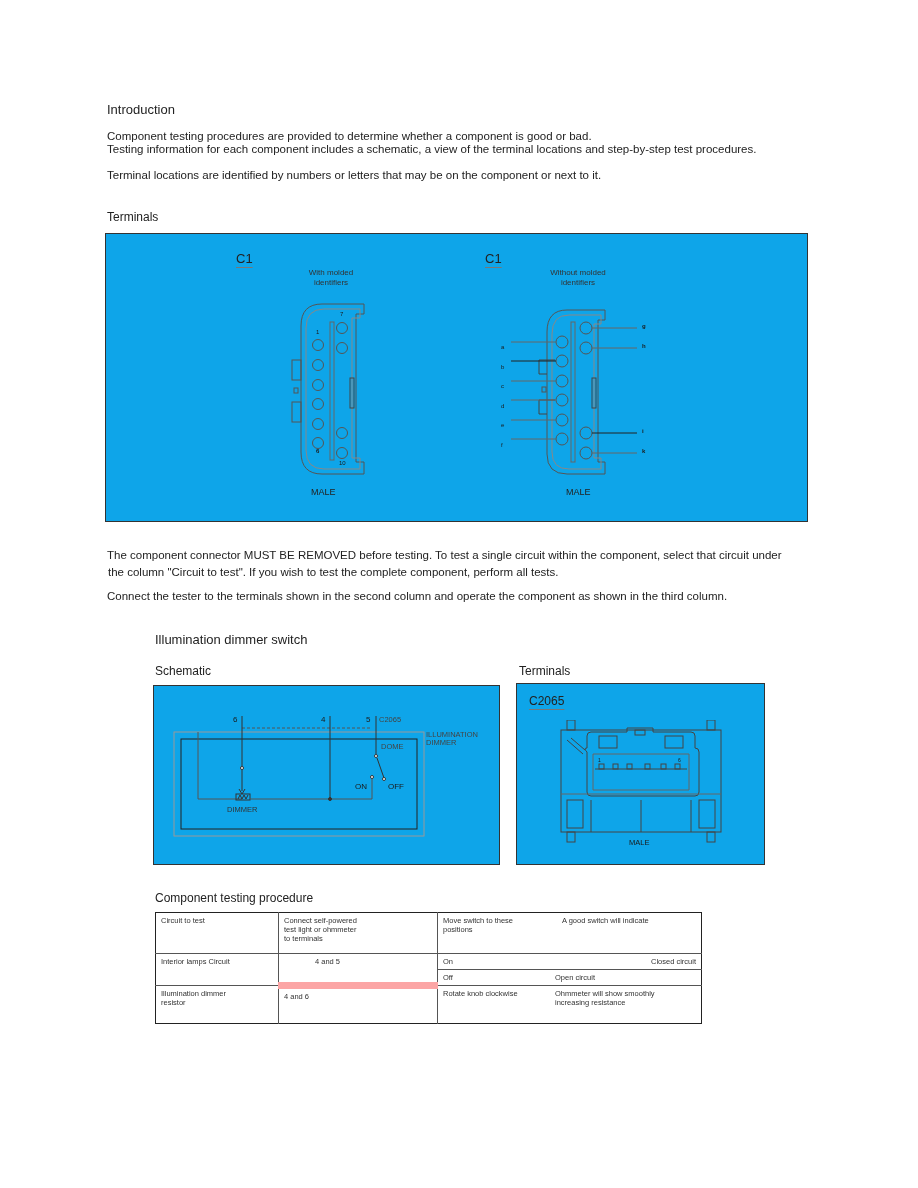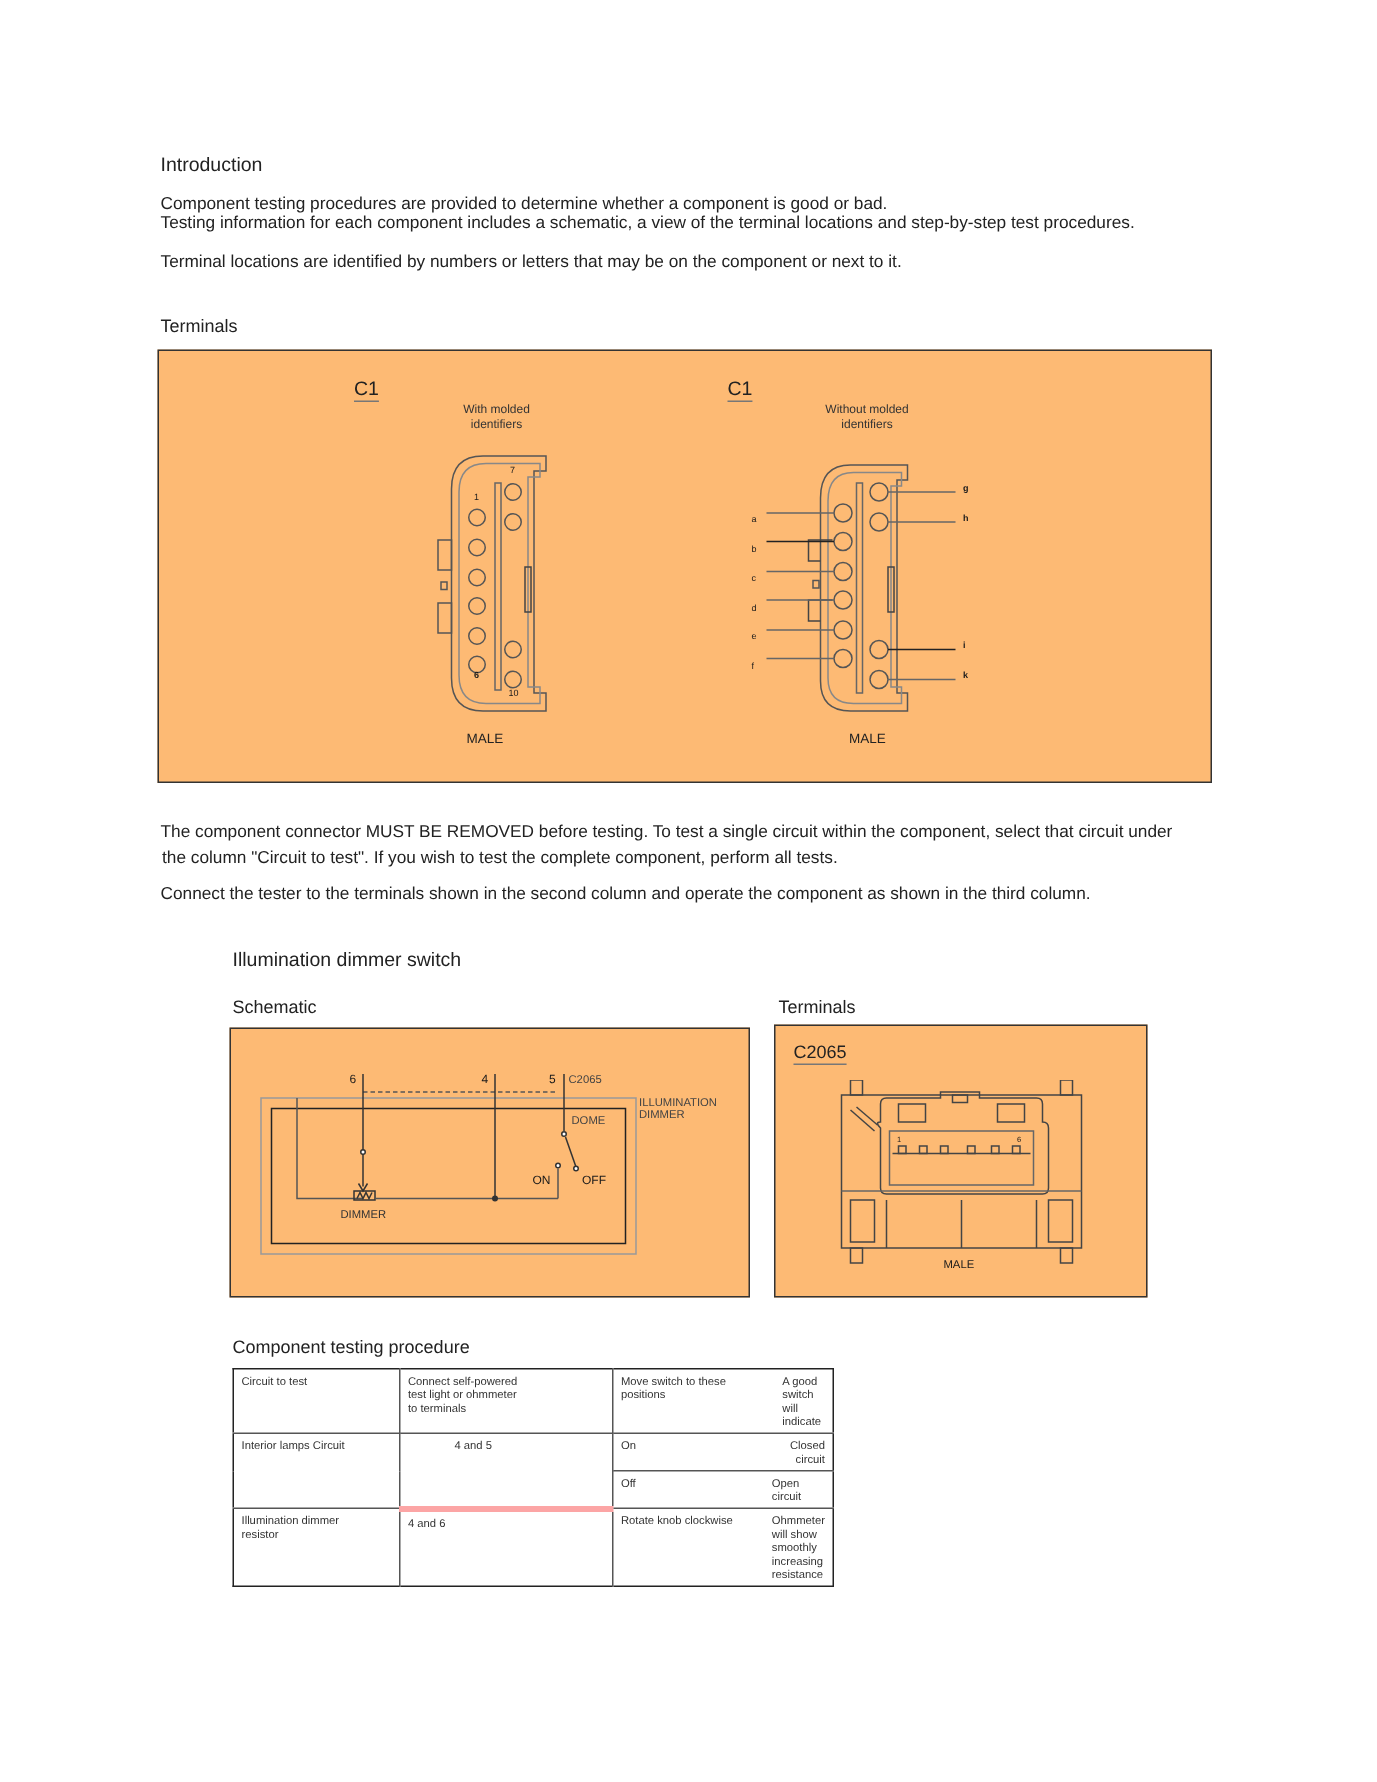--- a/index.html
+++ b/index.html
@@ -2,25 +2,25 @@
 <html><head>
 <meta charset="utf-8">
 <style>
   html, body { margin:0; padding:0; background:#ffffff; }
   body { width:918px; height:1188px; position:relative; overflow:hidden;
          font-family:"Liberation Sans", sans-serif; color:#1a1a1a; }
   .abs { position:absolute; }
   .h1 { font-size:13px; color:#222;text-align:right; }
   .p { font-size:11.5px; color:#222; line-height:14px; }
   .sec { font-size:13px; color:#222; }
-  .box { position:absolute; border:1.5px solid #333; box-sizing:border-box; background:#fdba74; }
+  .box { position:absolute; border:1.5px solid #333; box-sizing:border-box; background:#0ea5e9; }
   .lbl-c1 { font-size:13px; text-decoration:underline; text-decoration-color:#777; text-underline-offset:4px; color:#222; }
   .small { font-size:8px; color:#333; text-align:center; line-height:10px; }
   .male { font-size:9px; color:#222; }
-  table.proc { position:absolute; left:155px; top:912px; width:401px; border-collapse:collapse;
+  table.proc { position:absolute; left:155px; top:912px; width:547px; border-collapse:collapse;
                border:1.5px solid #222; font-size:7.5px; color:#333; }
   table.proc td { vertical-align:top; padding:3px 5px; line-height:9px; }
   table.proc td.c1 { border-right:1px solid #555; width:112px; }
   table.proc td.c2 { border-right:1px solid #555; width:117px; }
   table.proc td.c3 { width:102px; }
   table.proc tr.hdr td { height:34px; border-bottom:1px solid #555; }
   table.proc tr.r3 td { height:28px; }
 </style>
 </head>
 <body>
@@ -220,21 +220,21 @@
       <div>to terminals</div>
     </td>
     <td class="c3">
       <div>Move switch to these</div>
       <div>positions</div>
     </td>
     <td class="c4" style="padding-left:12px;">A good switch will indicate</td>
   </tr>
   <tr class="r1-a">
     <td class="c1" rowspan="2" style="border-bottom:1px solid #555;">Interior lamps Circuit</td>
-    <td class="c2" rowspan="2" style="border-bottom:4px solid #fca5a5;padding-left:36px;">4 and 5</td>
+    <td class="c2" rowspan="2" style="border-bottom:7px solid #fca5a5;padding-left:36px;">4 and 5</td>
     <td class="c3" style="border-bottom:1px solid #555;">On</td>
     <td class="c4" style="border-bottom:1px solid #555;text-align:right;">Closed circuit</td>
   </tr>
   <tr>
     <td class="c3" style="border-bottom:1px solid #555;">Off</td>
     <td class="c4" style="border-bottom:1px solid #555;">Open circuit</td>
   </tr>
   <tr class="r3">
     <td class="c1">
       <div>Illumination dimmer</div>

